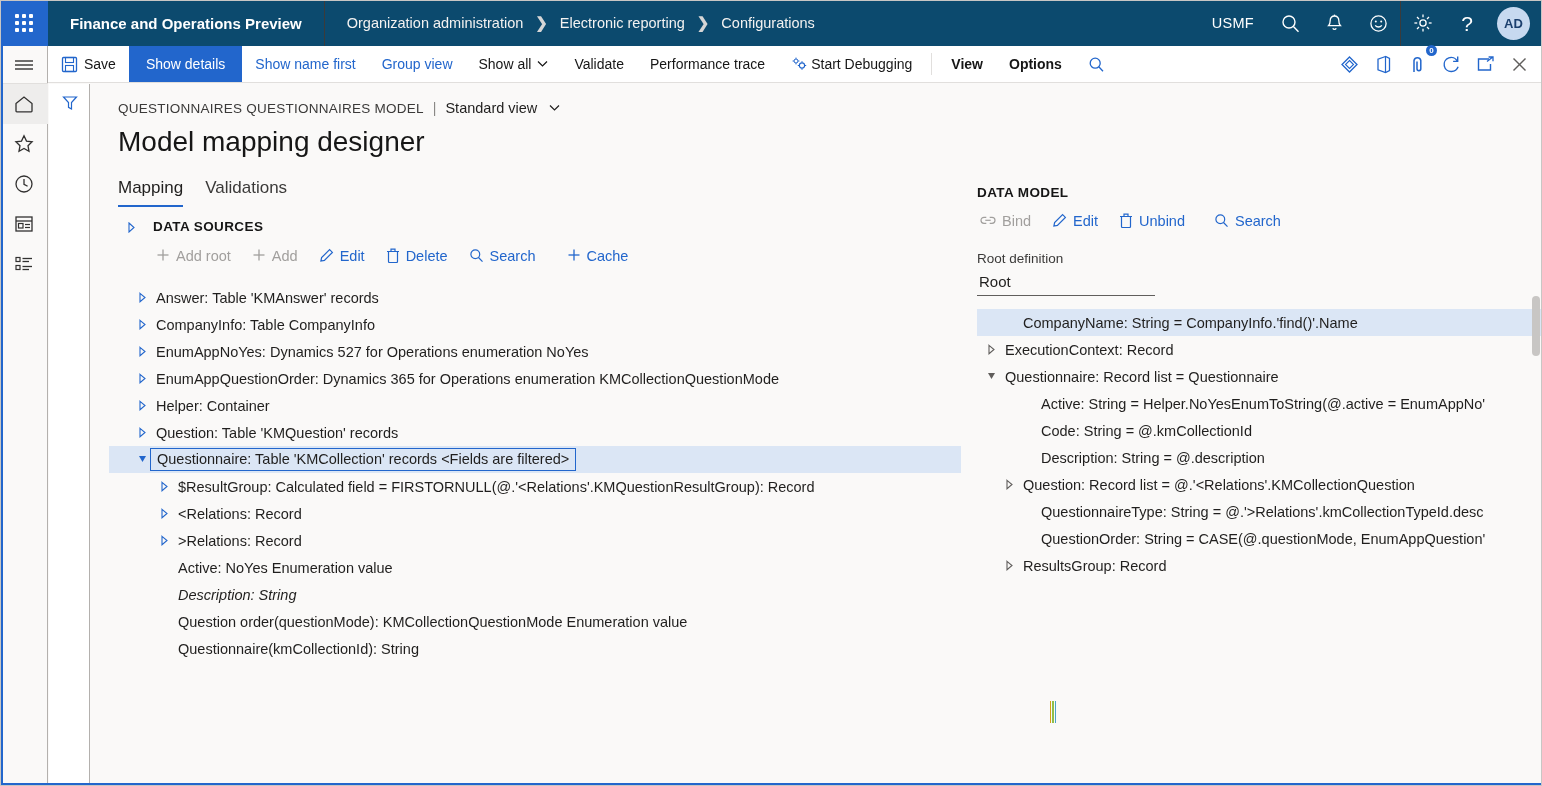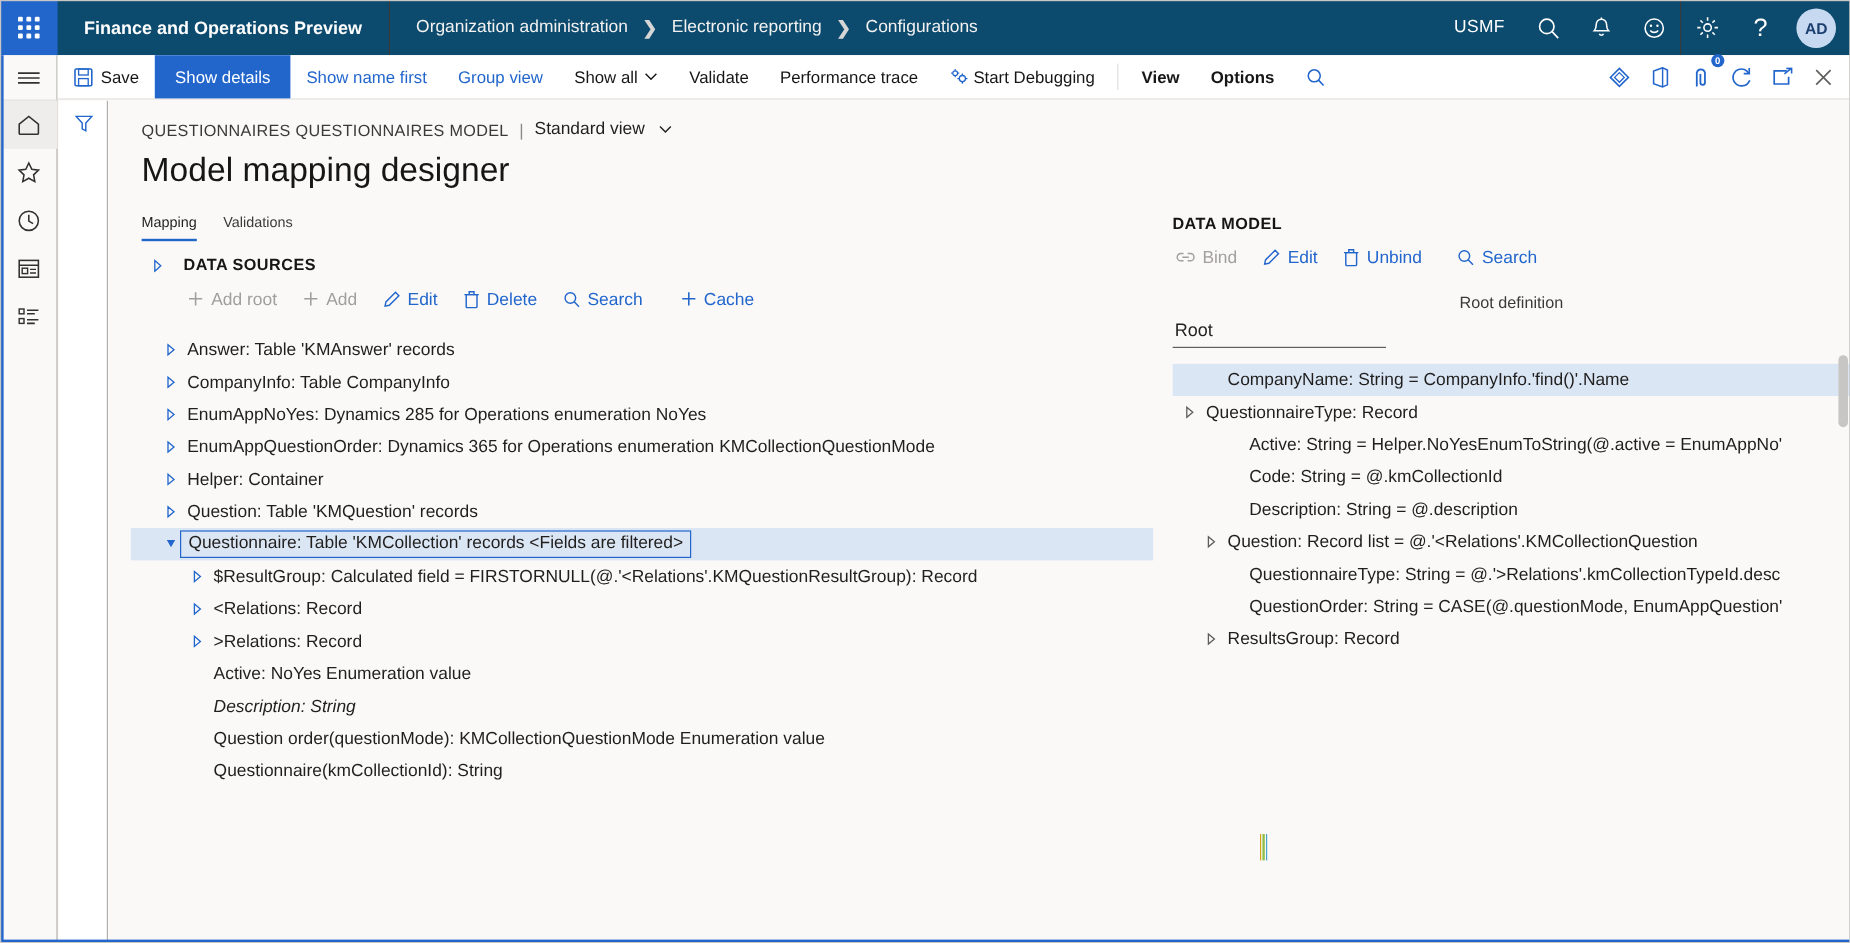--- a/index.html
+++ b/index.html
@@ -93,21 +93,21 @@
   .content {
     position:absolute; left:91px; top:84px; width:1451px; height:590px; background:#faf9f8;
   }
   .bcline { padding:16px 0 0 27px; display:flex; align-items:center; gap:9px; }
   .bc-caption { font-size:13.5px; color:#3b3a39; letter-spacing:.25px; }
   .bc-bar { color:#8a8886; font-size:14px; }
   .bc-view { font-size:14.5px; color:#201f1e; cursor:pointer; display:flex; align-items:center; gap:12px; }
   .pagetitle { font-size:28px; color:#161616; padding:10px 0 0 27px; font-weight:normal; }
 
   .tabs { display:flex; gap:22px; padding:20px 0 0 27px; }
-  .tab { font-size:12px; color:#2266cc; padding-bottom:7px; cursor:pointer; }
+  .tab { font-size:17px; color:#2266cc; padding-bottom:7px; cursor:pointer; }
   .tab.sel { color:#201f1e; border-bottom:2px solid #2266cc; }
 
   .panes { position:relative; margin-top:12px; height:588px; }
 
   
   .pane-left { position:absolute; left:18px; top:0; width:852px; }
   .sec-head { display:flex; align-items:flex-start; }
   .sec-expander { width:44px; padding-top:3px; display:flex; justify-content:center; cursor:pointer; }
   .sec-title { font-size:13.5px; font-weight:bold; color:#161616; letter-spacing:.4px; }
   .cmdbar { display:flex; align-items:center; gap:3px; margin:11px 0 0 -6px; flex-wrap:wrap; }
@@ -134,21 +134,21 @@
   .splitter {
     position:absolute; left:955px; top:0; width:14px; height:560px;
     display:flex; align-items:flex-start; justify-content:center; cursor:col-resize;
   }
   .splitter-grip { margin-top:482px; width:7px; height:22px; display:flex; gap:1.5px; }
   .splitter-grip i { width:2px; height:22px; display:block; }
 
   
   .pane-right { position:absolute; left:886px; top:-34px; width:565px; overflow:hidden; }
   .dm-title { font-size:13.5px; font-weight:bold; color:#161616; letter-spacing:.4px; }
-  .rootlabel { font-size:13.5px; color:#3b3a39; margin-top:19px;text-align:center; }
+  .rootlabel { font-size:13.5px; color:#3b3a39; margin-top:19px; }
   .rootinput {
     margin-top:4px; width:178px; font-size:15px; color:#201f1e;
     border:none; border-bottom:1px solid #605e5c; background:transparent;
     padding:3px 2px 5px 2px; outline:none;
   }
   .dmtree { margin-top:13px; width:565px; overflow:hidden; }
   .dmrow {
     display:flex; align-items:center; height:27px; font-size:14.5px; color:#201f1e;
     cursor:pointer; white-space:nowrap;
   }
@@ -484,21 +484,21 @@
                 </svg>
               </span>
               <span class="tlabel">CompanyInfo: Table CompanyInfo</span>
             </div>
             <div class="trow" style="padding-left: 22px;">
               <span class="tw">
                 <svg width="9" height="11" viewBox="0 0 9 11">
                   <path d="M2 1.3l5 4.2-5 4.2z" fill="none" stroke="#2266cc" stroke-width="1.1"></path>
                 </svg>
               </span>
-              <span class="tlabel">EnumAppNoYes: Dynamics 285 for Operations enumeration NoYes</span>
+              <span class="tlabel">EnumAppNoYes: Dynamics 527 for Operations enumeration NoYes</span>
             </div>
             <div class="trow" style="padding-left: 22px;">
               <span class="tw">
                 <svg width="9" height="11" viewBox="0 0 9 11">
                   <path d="M2 1.3l5 4.2-5 4.2z" fill="none" stroke="#2266cc" stroke-width="1.1"></path>
                 </svg>
               </span>
               <span class="tlabel">EnumAppQuestionOrder: Dynamics 365 for Operations enumeration KMCollectionQuestionMode</span>
             </div>
             <div class="trow" style="padding-left: 22px;">
@@ -615,21 +615,29 @@
             <div class="dmrow hl" style="padding-left: 18px;">
               <span class="dw"></span>
               <span>CompanyName: String = CompanyInfo.'find()'.Name</span>
             </div>
             <div class="dmrow" style="padding-left: 0px;">
               <span class="dw">
                 <svg width="9" height="11" viewBox="0 0 9 11">
                   <path d="M2 1.3l5 4.2-5 4.2z" fill="none" stroke="#605e5c" stroke-width="1.1"></path>
                 </svg>
               </span>
-              <span>QuestionnaireType: Record</span>
+              <span>ExecutionContext: Record</span>
+            </div>
+            <div class="dmrow" style="padding-left: 0px;">
+              <span class="dw">
+                <svg width="9" height="11" viewBox="0 0 9 11">
+                  <path d="M1 2h7L4.5 8z" fill="#605e5c"></path>
+                </svg>
+              </span>
+              <span>Questionnaire: Record list = Questionnaire</span>
             </div>
             <div class="dmrow" style="padding-left: 36px;">
               <span class="dw"></span>
               <span>Active: String = Helper.NoYesEnumToString(@.active = EnumAppNo'</span>
             </div>
             <div class="dmrow" style="padding-left: 36px;">
               <span class="dw"></span>
               <span>Code: String = @.kmCollectionId</span>
             </div>
             <div class="dmrow" style="padding-left: 36px;">

